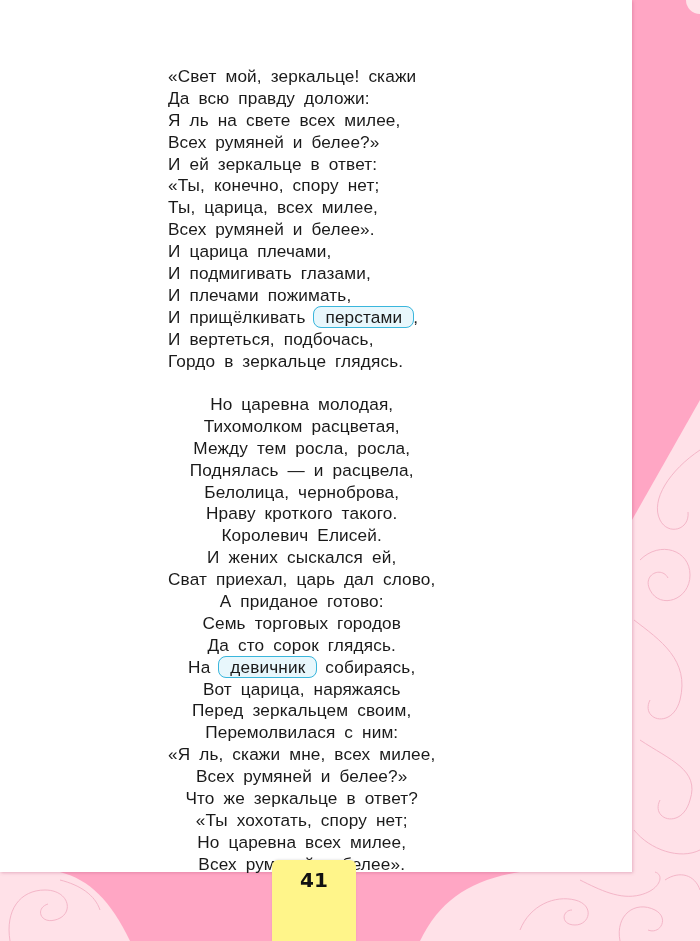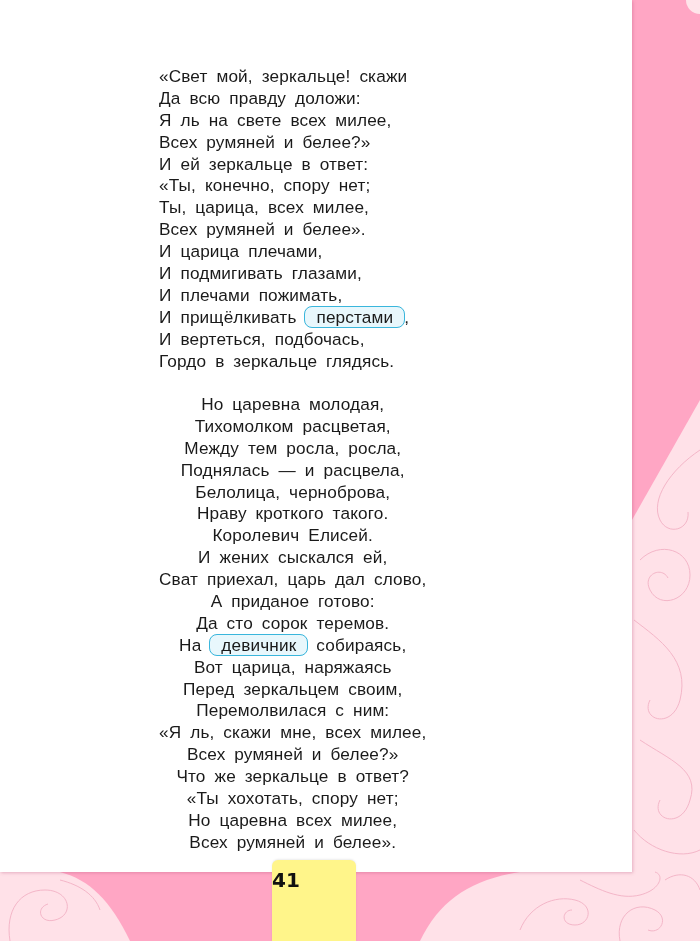--- a/index.html
+++ b/index.html
@@ -1,25 +1,25 @@
 <!DOCTYPE html>
 <html><head>
 <meta charset="utf-8">
 <style>
   html, body { margin:0; padding:0; }
   body { width:700px; height:941px; position:relative; overflow:hidden; background:#ffa6c4; font-family:"Liberation Sans", sans-serif; }
   .bg-light { position:absolute; inset:0; }
   .page { position:absolute; left:0; top:0; width:632px; height:872px; background:#ffffff; box-shadow:1px 1px 3px rgba(180,80,120,0.35); z-index:2; }
-  .poem { position:absolute; left:159px; top:66px; font-size:17.2px; line-height:21.9px; color:#1a1a1a; word-spacing:4px; letter-spacing:0.15px; }
+  .poem { position:absolute; left:168px; top:66px; font-size:17.2px; line-height:21.9px; color:#1a1a1a; word-spacing:4px; letter-spacing:0.15px; }
   .stanza { margin:0; }
   .stanza + .stanza { margin-top:21.5px;text-align:center; }
   .line { white-space:nowrap; height:21.9px; }
   .hl { border:1.6px solid #3ab6dc; background:#e8f7fc; border-radius:8px; padding:0 11px; margin:0 -1px; }
   .pagenum { position:absolute; left:272px; top:860px; width:84px; height:90px; background:#fff58a; border-radius:6px 6px 0 0; z-index:3; box-shadow:0 -1px 2px rgba(0,0,0,0.08); }
-  .pagenum span { display:block; font-family:"DejaVu Sans", sans-serif; font-weight:bold; font-size:20px; margin-top:8px; color:#111; }
+  .pagenum span { display:block; text-align:center; font-family:"DejaVu Sans", sans-serif; font-weight:bold; font-size:20px; margin-top:8px; color:#111; }
   .corner-tr { position:absolute; right:0; top:0; width:14px; height:14px; background:#ffe4ea; border-bottom-left-radius:14px; z-index:1; }
 </style>
 </head>
 <body>
 
 <div class="bg-light">
   <svg width="700" height="941" viewBox="0 0 700 941">
     <path d="M700,400 L632,520 L632,941 L700,941 Z" fill="#ffe1e8"></path>
     <path d="M0,872 L60,872 C90,880 110,900 130,941 L0,941 Z" fill="#ffe1e8"></path>
     <path d="M420,941 C440,900 470,880 520,872 L700,872 L700,941 Z" fill="#ffe1e8"></path>
@@ -62,21 +62,22 @@
       <div class="line">Но царевна молодая,</div>
       <div class="line">Тихомолком расцветая,</div>
       <div class="line">Между тем росла, росла,</div>
       <div class="line">Поднялась — и расцвела,</div>
       <div class="line">Белолица, черноброва,</div>
       <div class="line">Нраву кроткого такого.</div>
       <div class="line">Королевич Елисей.</div>
       <div class="line">И жених сыскался ей,</div>
       <div class="line">Сват приехал, царь дал слово,</div>
       <div class="line">А приданое готово:</div>
-      <div class="line">Да сто сорок теремов.</div>
+      <div class="line">Семь торговых городов</div>
+      <div class="line">Да сто сорок глядясь.</div>
       <div class="line"><span>На </span><span class="hl">девичник</span><span> собираясь,</span></div>
       <div class="line">Вот царица, наряжаясь</div>
       <div class="line">Перед зеркальцем своим,</div>
       <div class="line">Перемолвилася с ним:</div>
       <div class="line">«Я ль, скажи мне, всех милее,</div>
       <div class="line">Всех румяней и белее?»</div>
       <div class="line">Что же зеркальце в ответ?</div>
       <div class="line">«Ты хохотать, спору нет;</div>
       <div class="line">Но царевна всех милее,</div>
       <div class="line">Всех румяней и белее».</div>

